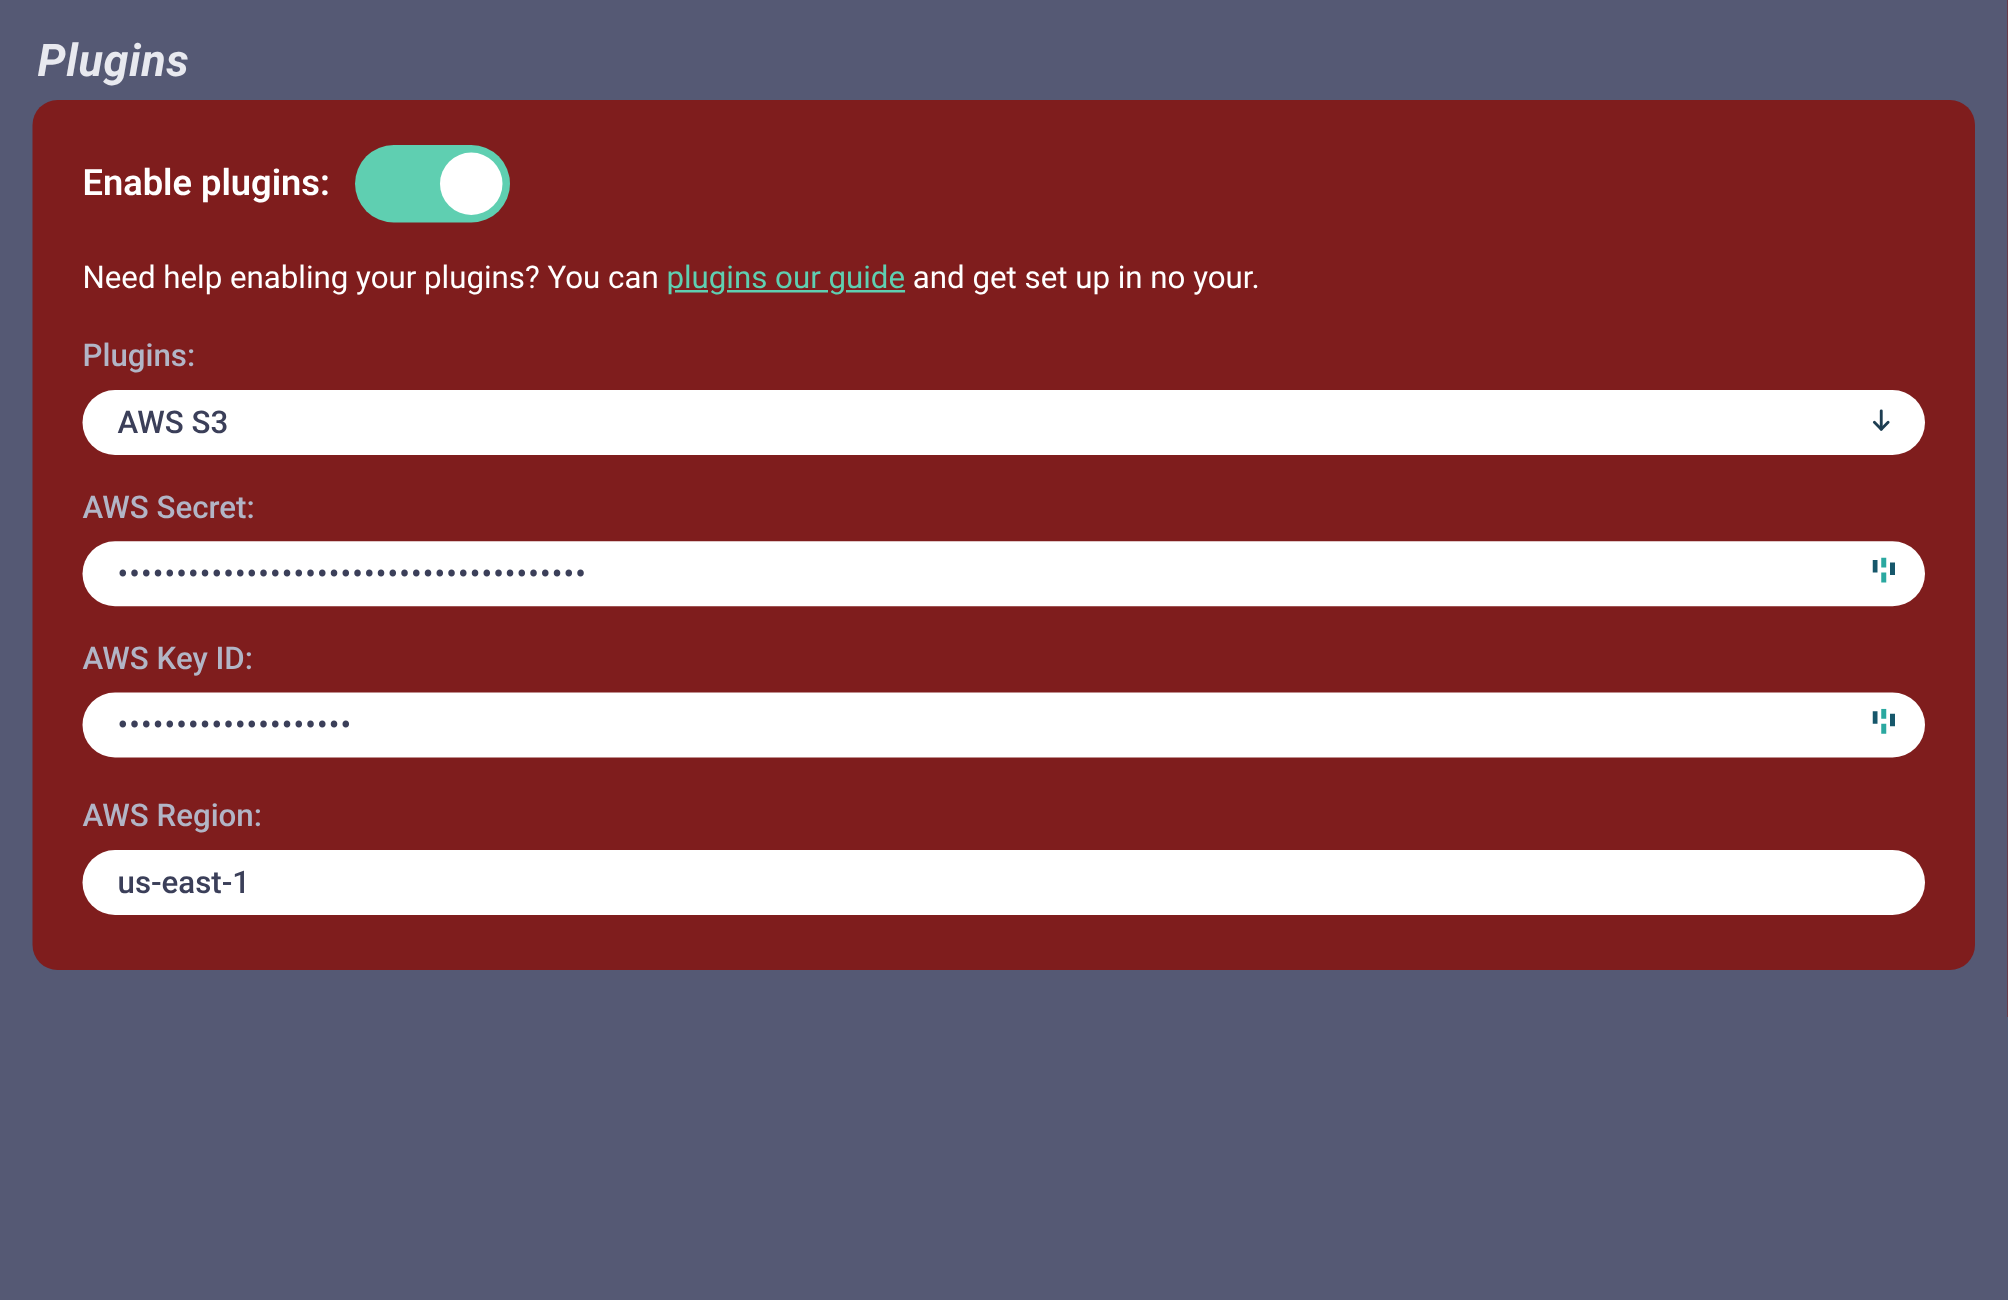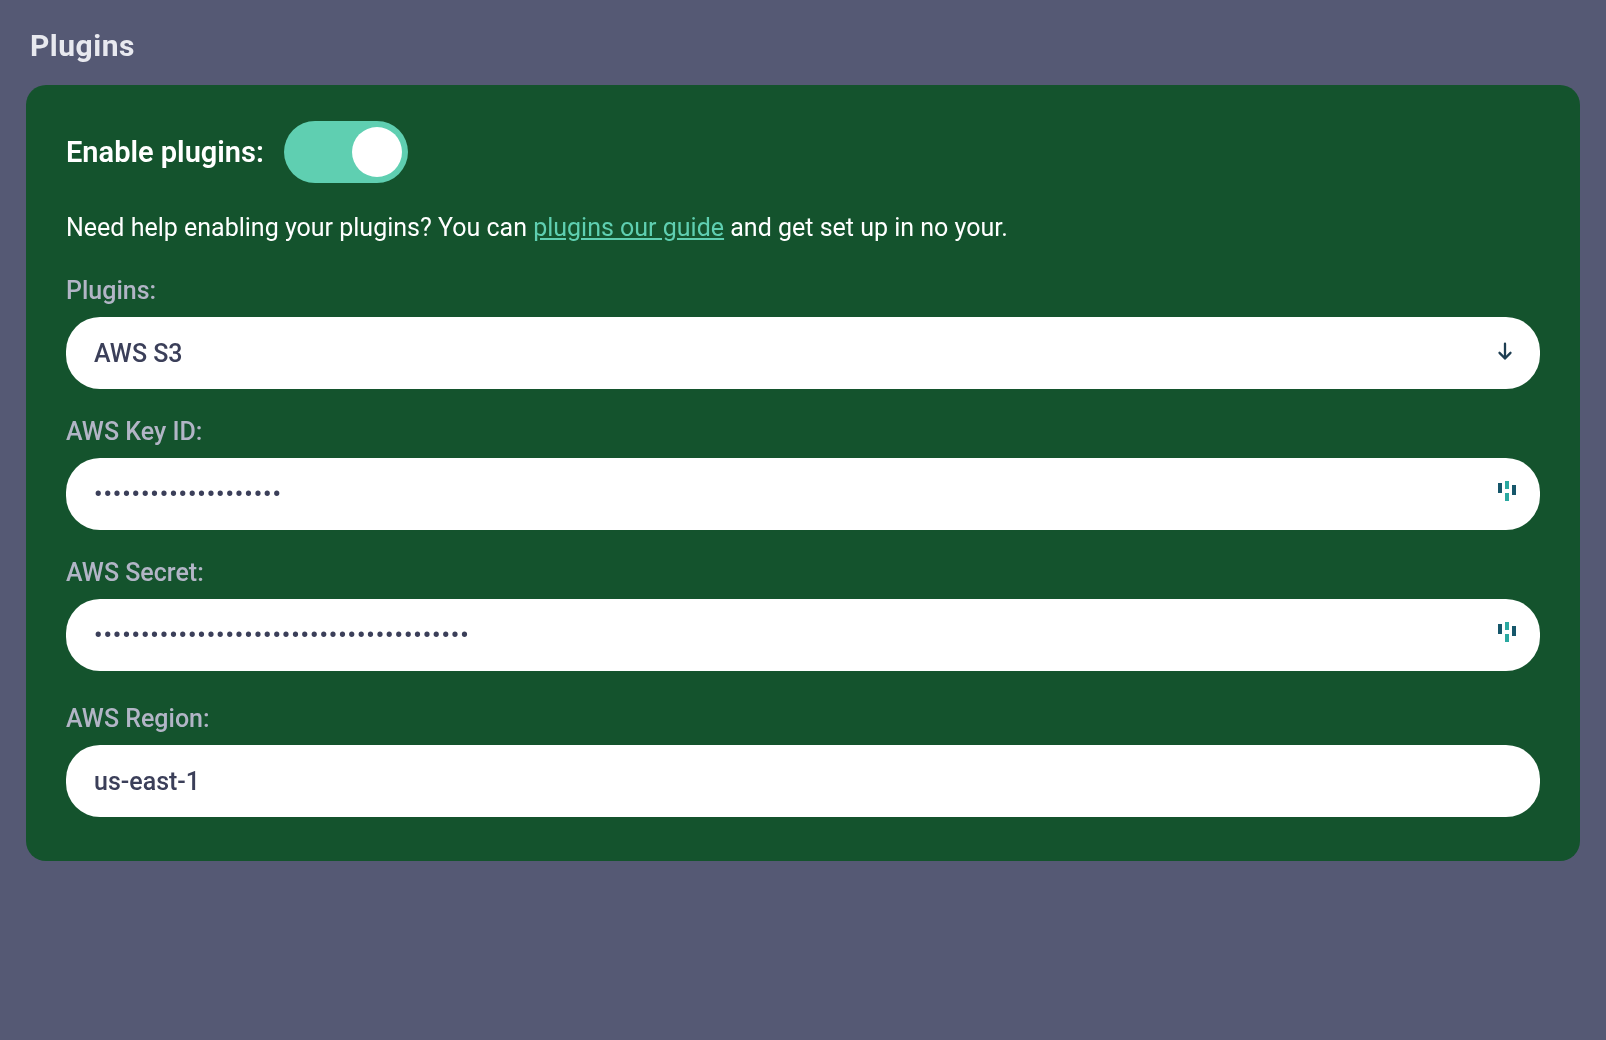--- a/index.html
+++ b/index.html
@@ -7,28 +7,29 @@
       background: #555974;
       font-family: -apple-system, BlinkMacSystemFont, "Segoe UI", Roboto, Helvetica, Arial, sans-serif;
       min-height: 100vh;
       padding: 0;
     }
     .page {
       padding: 28px 26px 26px 26px;
     }
     .page-title {
       color: #e8e9ef;
-      font-size: 30px;
+      font-size: 36px;
       font-weight: 700;
       letter-spacing: 0.5px;
-      margin-bottom: 22px;
+      margin-bottom: 10px;
       margin-left: 4px;
+      font-style: italic;
     }
     .card {
-      background: #14532d;
+      background: #7f1d1d;
       border-radius: 20px;
       padding: 36px 40px 44px 40px;
     }
     .enable-row {
       display: flex;
       align-items: center;
       gap: 20px;
       margin-bottom: 30px;
     }
     .enable-label {
@@ -77,21 +78,21 @@
       font-size: 25px;
       font-weight: 500;
       margin-bottom: 12px;
     }
     .field-wrap {
       position: relative;
       width: 100%;
     }
     .field-input, .field-select {
       width: 100%;
-      height: 72px;
+      height: 52px;
       background: #ffffff;
       border: none;
       border-radius: 34px;
       padding: 0 60px 0 28px;
       font-size: 25px;
       font-weight: 500;
       color: #3b3f59;
       font-family: inherit;
       outline: none;
     }
@@ -145,38 +146,38 @@
         <span class="field-icon">
           <svg width="22" height="22" viewBox="0 0 24 24" fill="none" stroke="currentColor" stroke-width="2.5" stroke-linecap="round" stroke-linejoin="round">
             <line x1="12" y1="4" x2="12" y2="20"></line>
             <polyline points="6 14 12 20 18 14"></polyline>
           </svg>
         </span>
       </div>
     </div>
 
     <div class="form-group">
-      <label class="field-label">AWS Key ID:</label>
+      <label class="field-label">AWS Secret:</label>
       <div class="field-wrap">
-        <input type="password" class="field-input" value="••••••••••••••••••••" style="">
+        <input type="password" class="field-input" value="••••••••••••••••••••••••••••••••••••••••" style="">
         <span class="field-icon clickable">
           <svg width="18" height="22" viewBox="0 0 18 22">
             <rect x="0" y="2" width="4" height="10" fill="#16576b"></rect>
             <rect x="7" y="0" width="4" height="8" fill="#2aa8a0"></rect>
             <rect x="14" y="4" width="4" height="10" fill="#16576b"></rect>
             <rect x="7" y="12" width="4" height="8" fill="#2aa8a0"></rect>
           </svg>
         </span>
       </div>
     </div>
 
     <div class="form-group">
-      <label class="field-label">AWS Secret:</label>
+      <label class="field-label">AWS Key ID:</label>
       <div class="field-wrap">
-        <input type="password" class="field-input" value="••••••••••••••••••••••••••••••••••••••••" style="">
+        <input type="password" class="field-input" value="••••••••••••••••••••" style="">
         <span class="field-icon clickable">
           <svg width="18" height="22" viewBox="0 0 18 22">
             <rect x="0" y="2" width="4" height="10" fill="#16576b"></rect>
             <rect x="7" y="0" width="4" height="8" fill="#2aa8a0"></rect>
             <rect x="14" y="4" width="4" height="10" fill="#16576b"></rect>
             <rect x="7" y="12" width="4" height="8" fill="#2aa8a0"></rect>
           </svg>
         </span>
       </div>
     </div>

